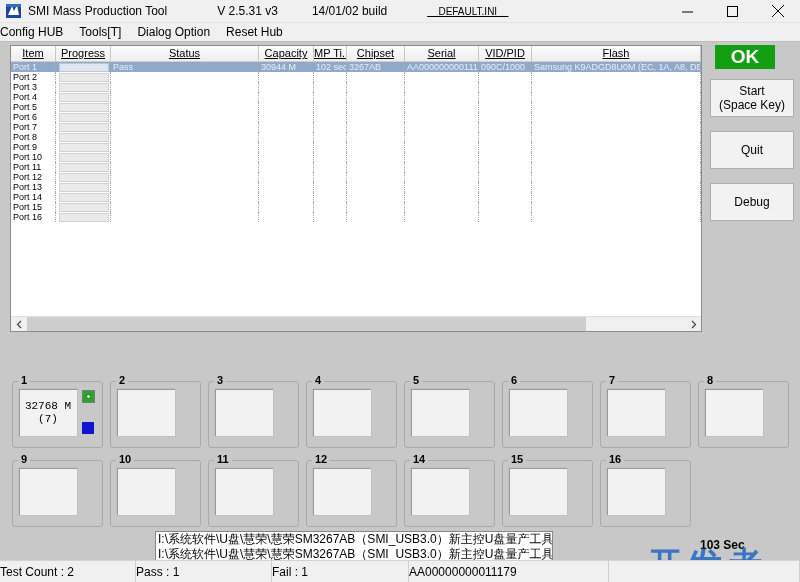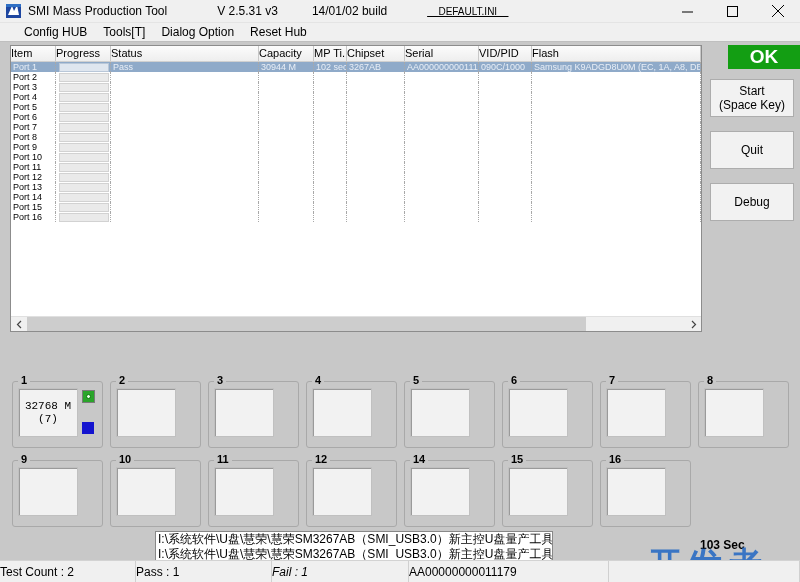--- a/index.html
+++ b/index.html
@@ -50,21 +50,21 @@
     font-size: 12px;
   }
   .winbtn svg { display:block; }
 
   
   .menubar {
     height: 19px;
     background: #f0f0f0;
     display: flex;
     align-items: center;
-    padding-left: 24px;
+    padding-left: 0;
     flex: 0 0 auto;
     border-bottom: 1px solid #bfbfbf;
     text-align: right;
   }
   .menuitem {
     font-size: 12px;
     color: #000;
     padding: 0 9px 0 0;
     margin-right: 7px;
     white-space: nowrap;
@@ -89,26 +89,27 @@
   }
   .lv-header {
     display: flex;
     height: 16px;
     background: #f3f3f3;
     border-bottom: 1px solid #d0d0d0;
   }
   .lv-th {
     font-size: 11px;
     color: #000;
-    text-align: left;
+    text-align: center;
     line-height: 15px;
     border-right: 1px solid #c8c8c8;
     background: linear-gradient(#fcfcfc, #eeeeee);
     overflow: hidden;
     white-space: nowrap;
+    text-decoration: underline;
   }
   .lv-body { position: relative; }
   .lv-row {
     display: flex;
     height: 10px;
     font-size: 9px;
     line-height: 10px;
     color: #000;
   }
   .lv-row.sel { background: #8faac9; color: #e8eef6; }
@@ -150,29 +151,29 @@
     background: #cdcdcd;
   }
 
   
   .rightcol {
     position: absolute;
     left: 710px; top: 3px;
     width: 84px;
   }
   .ok-badge {
-    width: 72px; height: 24px;
+    width: 60px; height: 24px;
     background: #139e13;
     color: #ffffff;
     font-size: 19px;
     font-weight: bold;
     display: flex; align-items: center; justify-content: center;
     letter-spacing: 0px;
     margin-bottom: 10px;
-    margin-left: 18px;
+    margin-left: 5px;
   }
   .rbtn {
     width: 84px;
     height: 38px;
     background: #f2f2f2;
     border: 1px solid #adadad;
     font-size: 12px;
     color: #000;
     display: flex;
     flex-direction: column;
@@ -736,18 +737,18 @@
     </div>
 
     <div class="wm">
       <div class="wm-cn">开发者</div>
       <div class="wm-en">DevZe.CoM</div>
     </div>
 
     <div class="statusbar" id="statusbar">
         <div class="sb-cell" style="width: 136px;">Test Count : 2</div>
         <div class="sb-cell" style="width: 136px; text-align: center;">Pass : 1</div>
-        <div class="sb-cell" style="width: 137px; font-style: italic;">Fail : 1</div>
+        <div class="sb-cell" style="width: 137px;">Fail : 1</div>
         <div class="sb-cell" style="width: 200px;">AA00000000011179</div>
         <div class="sb-cell" style="width: 191px;"></div>
       </div>
   </div>
 </div>
 
 </body></html>

